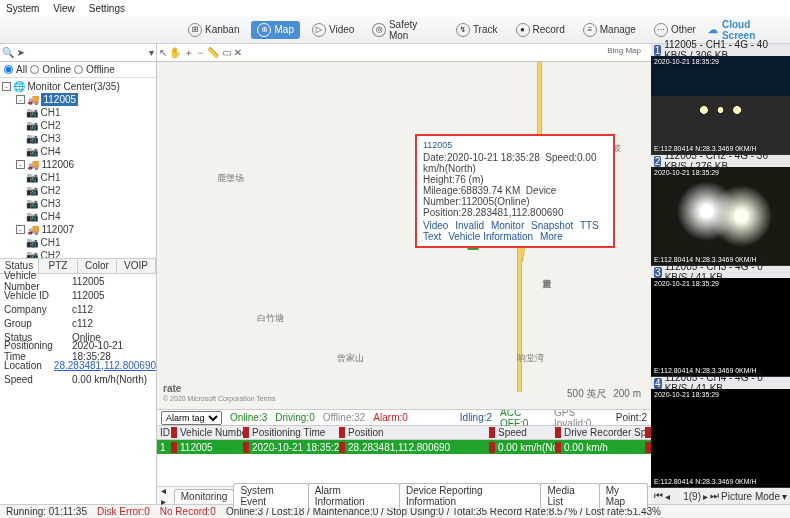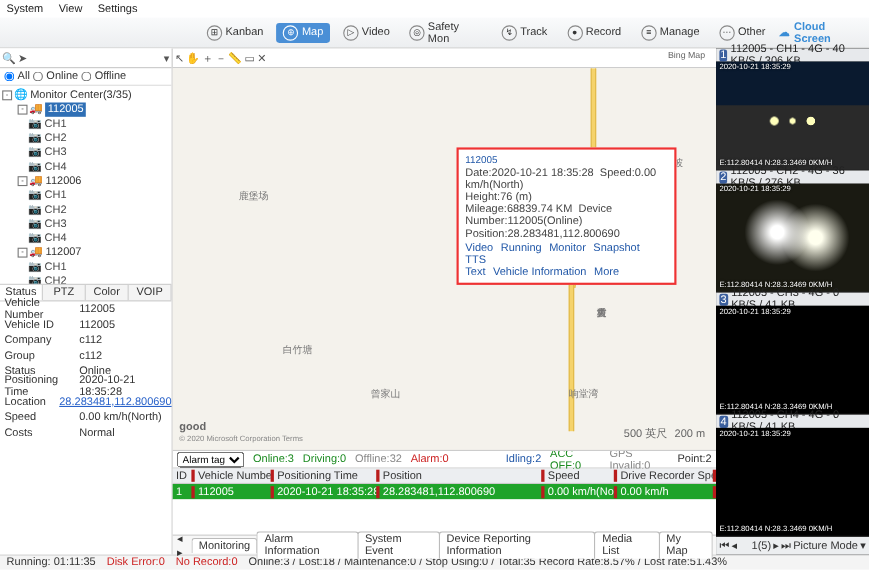--- a/index.html
+++ b/index.html
@@ -51,21 +51,21 @@
 .bingmap-label{position:absolute;right:10px;top:2px;font-size:8px;color:#666;}
 .status-strip{height:16px;display:flex;align-items:center;gap:8px;padding:0 4px;font-size:9px;border-bottom:1px solid #ccc;}
 .status-strip select{font-size:9px;height:14px;}
 .st-green{color:#1a8a1f;}
 .st-gray{color:#888;}
 .st-red{color:#c22;}
 .st-blue{color:#2258a8;margin-left:44px;}
 .grid-wrap{flex:0 0 60px;display:flex;flex-direction:column;}
 .grid-head,.grid-row{display:grid;grid-template-columns:20px 72px 96px 150px 66px 90px;font-size:8px;height:14px;align-items:center;}
 .grid-head{background:#eceef1;border-bottom:1px solid #ccc;color:#333;}
-.grid-head div,.grid-row div{border-right:3px solid #b91c1c;padding:0 3px;white-space:nowrap;overflow:hidden;}
+.grid-head div,.grid-row div{border-right:6px solid #b91c1c;padding:0 3px;white-space:nowrap;overflow:hidden;}
 .grid-row{background:#1fa32a;color:#fff;}
 .tabs-bottom{height:18px;display:flex;align-items:center;gap:0;font-size:9px;border-top:1px solid #ccc;background:#f7f7f7;padding:0 4px;}
 .tabs-bottom .t{border:1px solid #bbb;border-bottom:none;padding:1px 6px;margin-right:-1px;background:#fff;border-radius:3px 3px 0 0;}
 .right-panel{width:158px;background:#1c1c1c;display:flex;flex-direction:column;}
 .cam{flex:1;position:relative;background:#111;border-bottom:1px solid #333;}
 .cam-title{position:absolute;top:0;left:0;right:0;height:12px;background:#e7e9ec;color:#222;font-size:8px;padding:0 3px;display:flex;align-items:center;gap:3px;}
 .cam-title .n{background:#3b5f9e;color:#fff;width:10px;text-align:center;border-radius:2px;}
 .cam-body{position:absolute;top:12px;left:0;right:0;bottom:0;overflow:hidden;}
 .cam-ts{position:absolute;left:3px;top:2px;color:#fff;font-size:7px;text-shadow:0 0 2px #000;}
 .cam-ts2{position:absolute;left:3px;bottom:2px;color:#fff;font-size:7px;text-shadow:0 0 2px #000;}
@@ -193,24 +193,20 @@
           <div class="k">Positioning Time</div>
           <div class="v">2020-10-21 18:35:28</div>
         </div>
       <div class="row">
           <div class="k">Location</div>
           <div class="v link">28.283481,112.800690</div>
         </div>
       <div class="row">
           <div class="k">Speed</div>
           <div class="v">0.00 km/h(North)</div>
-        </div>
-      <div class="row">
-          <div class="k">Costs</div>
-          <div class="v">Normal</div>
         </div>
     </div>
   </div>
 
   <div class="center">
     <div class="maptools">
       <span>↖</span>
       <span>✋</span>
       <span>＋</span>
       <span>－</span>
@@ -232,30 +228,30 @@
       <div class="map-lbl" style="left:383px;top:210px;writing-mode:vertical-rl">黄桥大道</div>
       <div class="veh-marker"></div>
       <div class="popup">
         <div class="title">112005</div>
         <div><span>Date:2020-10-21 18:35:28</span>&nbsp;&nbsp;<span>Speed:0.00 km/h(North)</span></div>
         <div>Height:76 (m)</div>
         <div><span>Mileage:68839.74 KM</span>&nbsp;&nbsp;<span>Device Number:112005(Online)</span></div>
         <div>Position:28.283481,112.800690</div>
         <div class="links">
           <span>Video</span>
-          <span>Running</span>
+          <span>Invalid</span>
           <span>Monitor</span>
           <span>Snapshot</span>
           <span>TTS</span><br>
           <span>Text</span>
           <span>Vehicle Information</span>
           <span>More</span>
         </div>
       </div>
-      <div class="bing"><b>good</b><br><span class="c">© 2020 Microsoft Corporation Terms</span></div>
+      <div class="bing"><b>rate</b><br><span class="c">© 2020 Microsoft Corporation Terms</span></div>
       <div class="scale"><span>500 英尺</span>&nbsp;&nbsp;&nbsp;<span>200 m</span></div>
     </div>
     <div class="status-strip">
       <select><option>Alarm tag</option></select>
       <span class="st-green">Online:3</span>
       <span class="st-green">Driving:0</span>
       <span class="st-gray">Offline:32</span>
       <span class="st-red">Alarm:0</span>
       <span class="st-blue">Idling:2</span>
       <span class="st-green">ACC OFF:0</span>
@@ -277,22 +273,22 @@
           <div>2020-10-21 18:35:28</div>
           <div>28.283481,112.800690</div>
           <div>0.00 km/h(North)</div>
           <div>0.00 km/h</div>
       </div>
       <div class="grid-spacer"></div>
     </div>
     <div class="tabs-bottom">
       <span>◂ ▸</span>
       <div class="t">Monitoring</div>
+      <div class="t">System Event</div>
       <div class="t">Alarm Information</div>
-      <div class="t">System Event</div>
       <div class="t">Device Reporting Information</div>
       <div class="t">Media List</div>
       <div class="t">My Map</div>
     </div>
   </div>
 
   <div class="right-panel">
     <div class="cam cam1">
       <div class="cam-title">
           <span class="n">1</span>
@@ -329,21 +325,21 @@
           <span>112005 - CH4 - 4G - 0 KB/S / 41 KB</span>
         </div>
       <div class="cam-body">
           <div class="cam-ts">2020-10-21 18:35:29</div>
           <div class="cam-ts2">E:112.80414 N:28.3.3469 0KM/H</div>
         </div>
     </div>
     <div class="cam-ctrl">
       <span>⏮</span>
       <span>◂</span>
-      <span class="pg">1(5)</span>
+      <span class="pg">1(9)</span>
       <span>▸</span>
       <span>⏭</span>
       <span>Picture Mode</span>
       <span>▾</span>
     </div>
   </div>
 </div>
 
 <div class="statusbar">
   <span>Running: 01:11:35</span>

